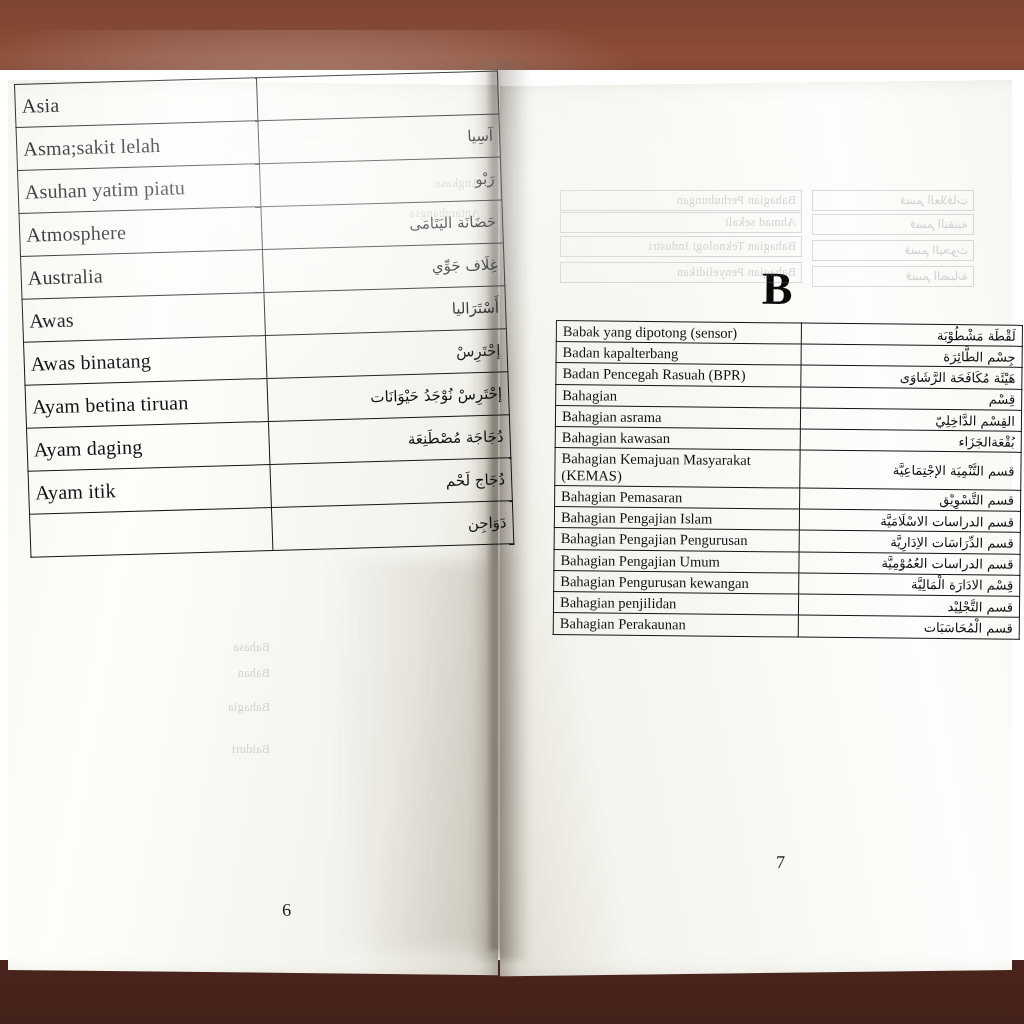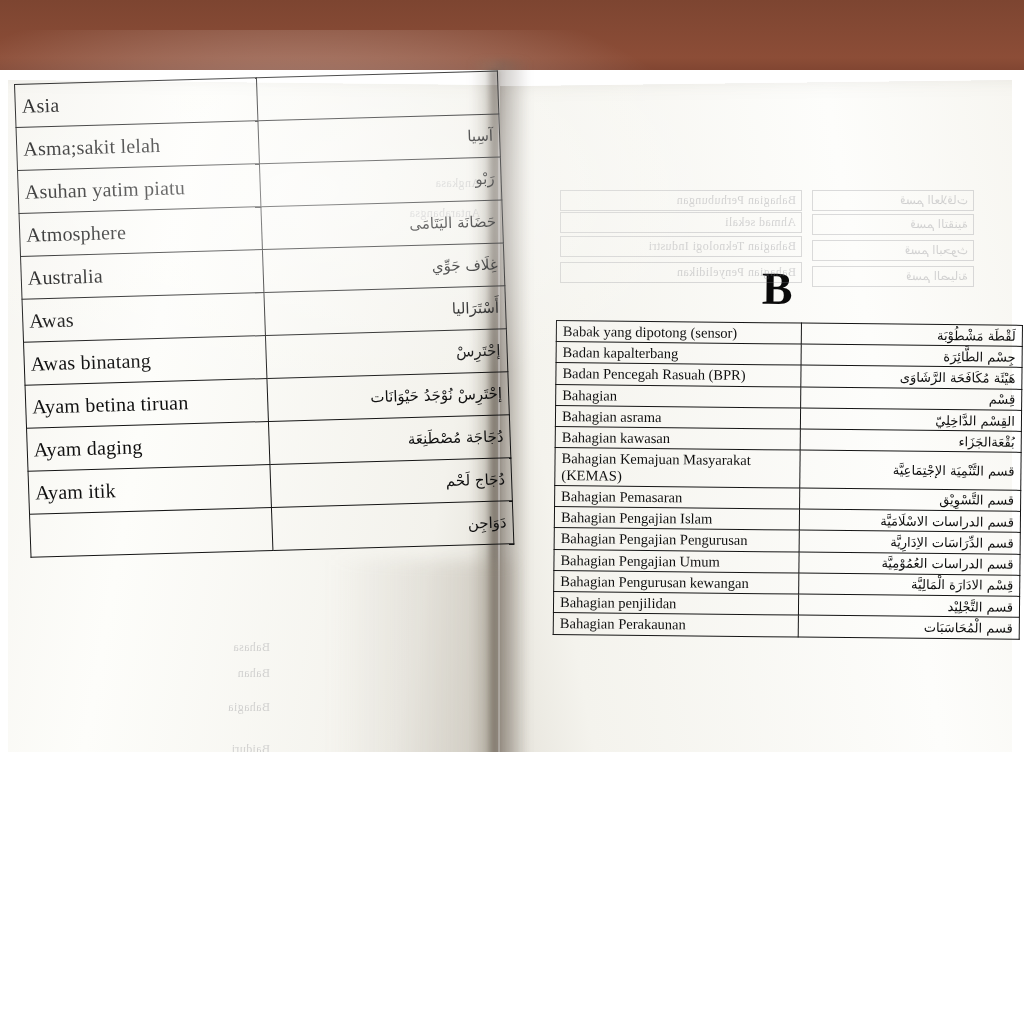--- a/index.html
+++ b/index.html
@@ -9,21 +9,21 @@
   body {
     width: 1024px;
     height: 1024px;
     background: #ffffff;
     font-family: "Liberation Serif", serif;
     overflow: hidden;
   }
   #photo {
     position: relative;
     width: 1024px;
-    height: 752px;
+    height: 1024px;
     background: #ffffff;
     overflow: hidden;
   }
   
   .bg-table {
     position: absolute;
     left: 0;
     top: 0;
     width: 1024px;
     height: 1024px;

